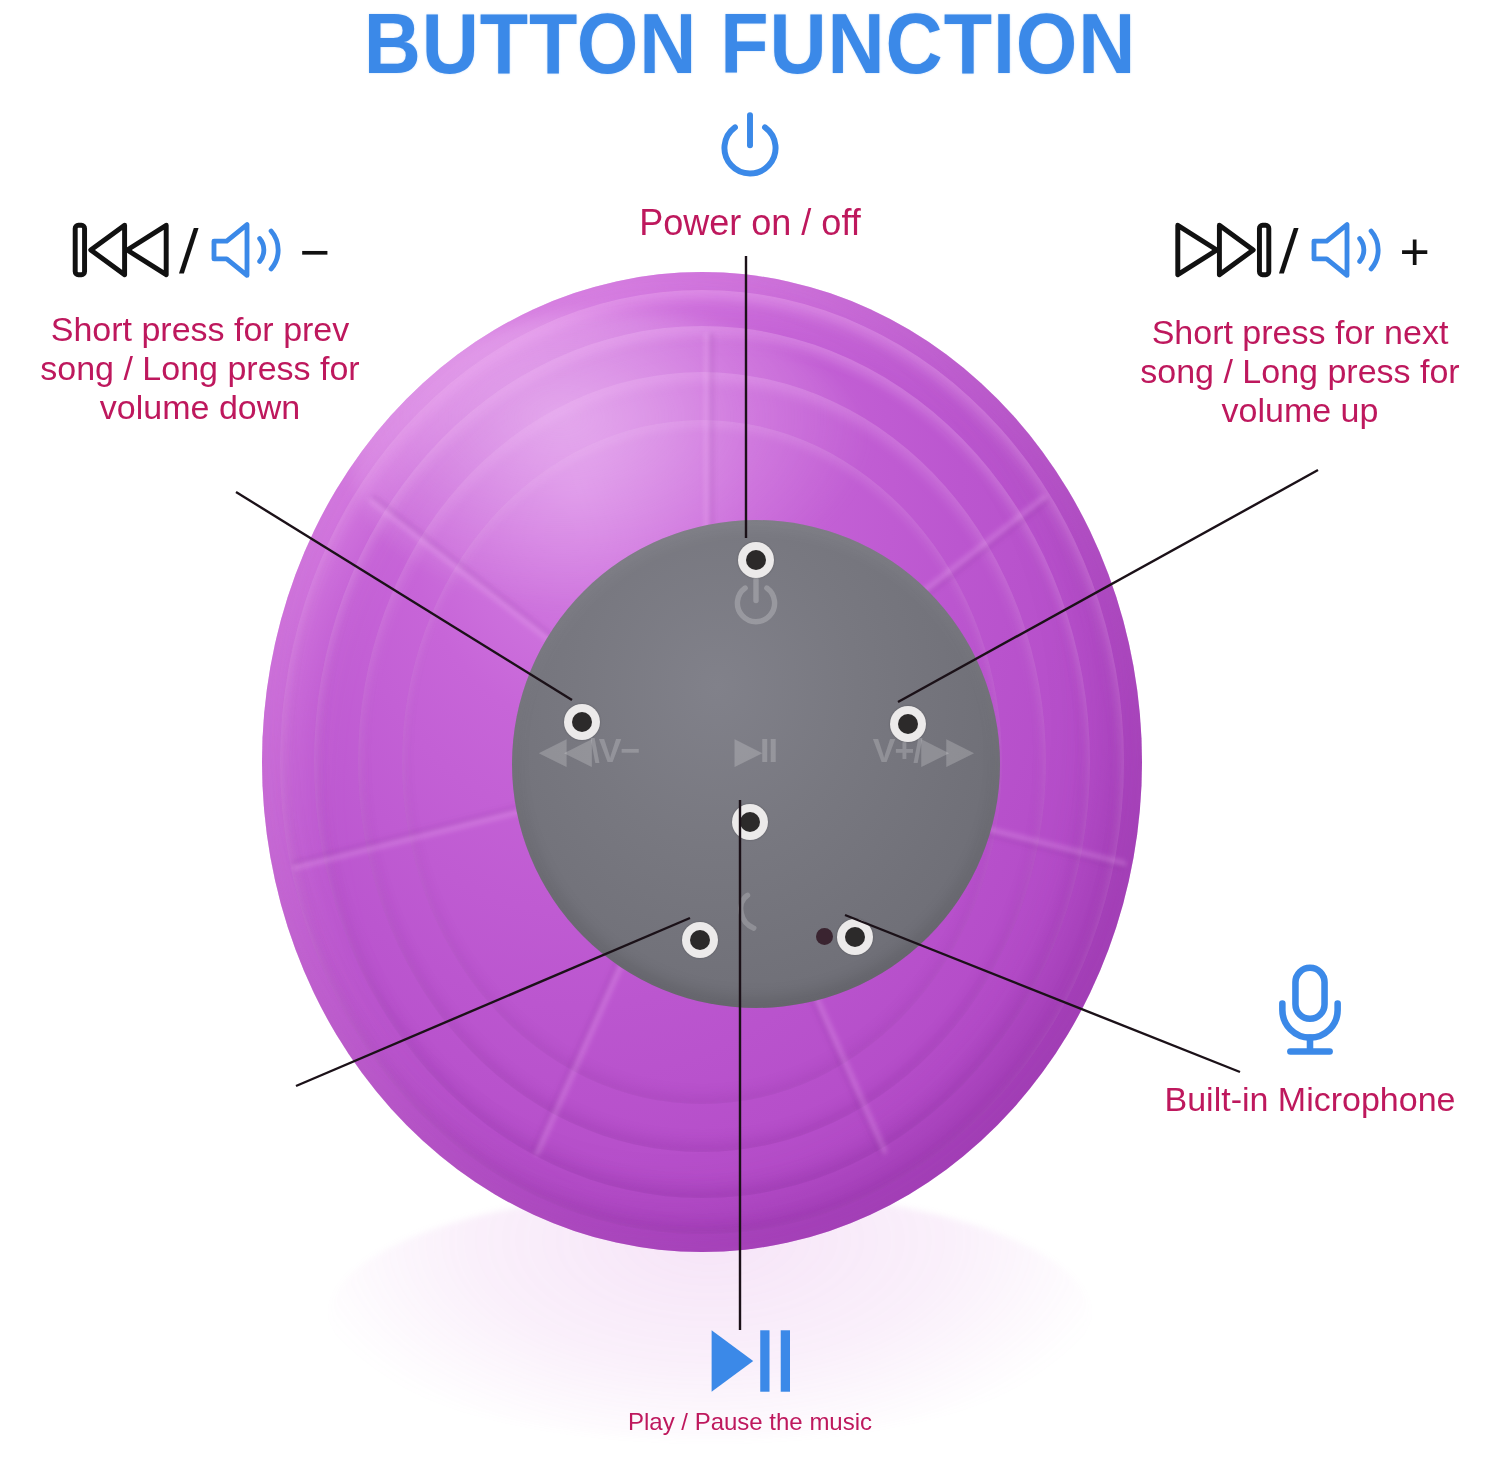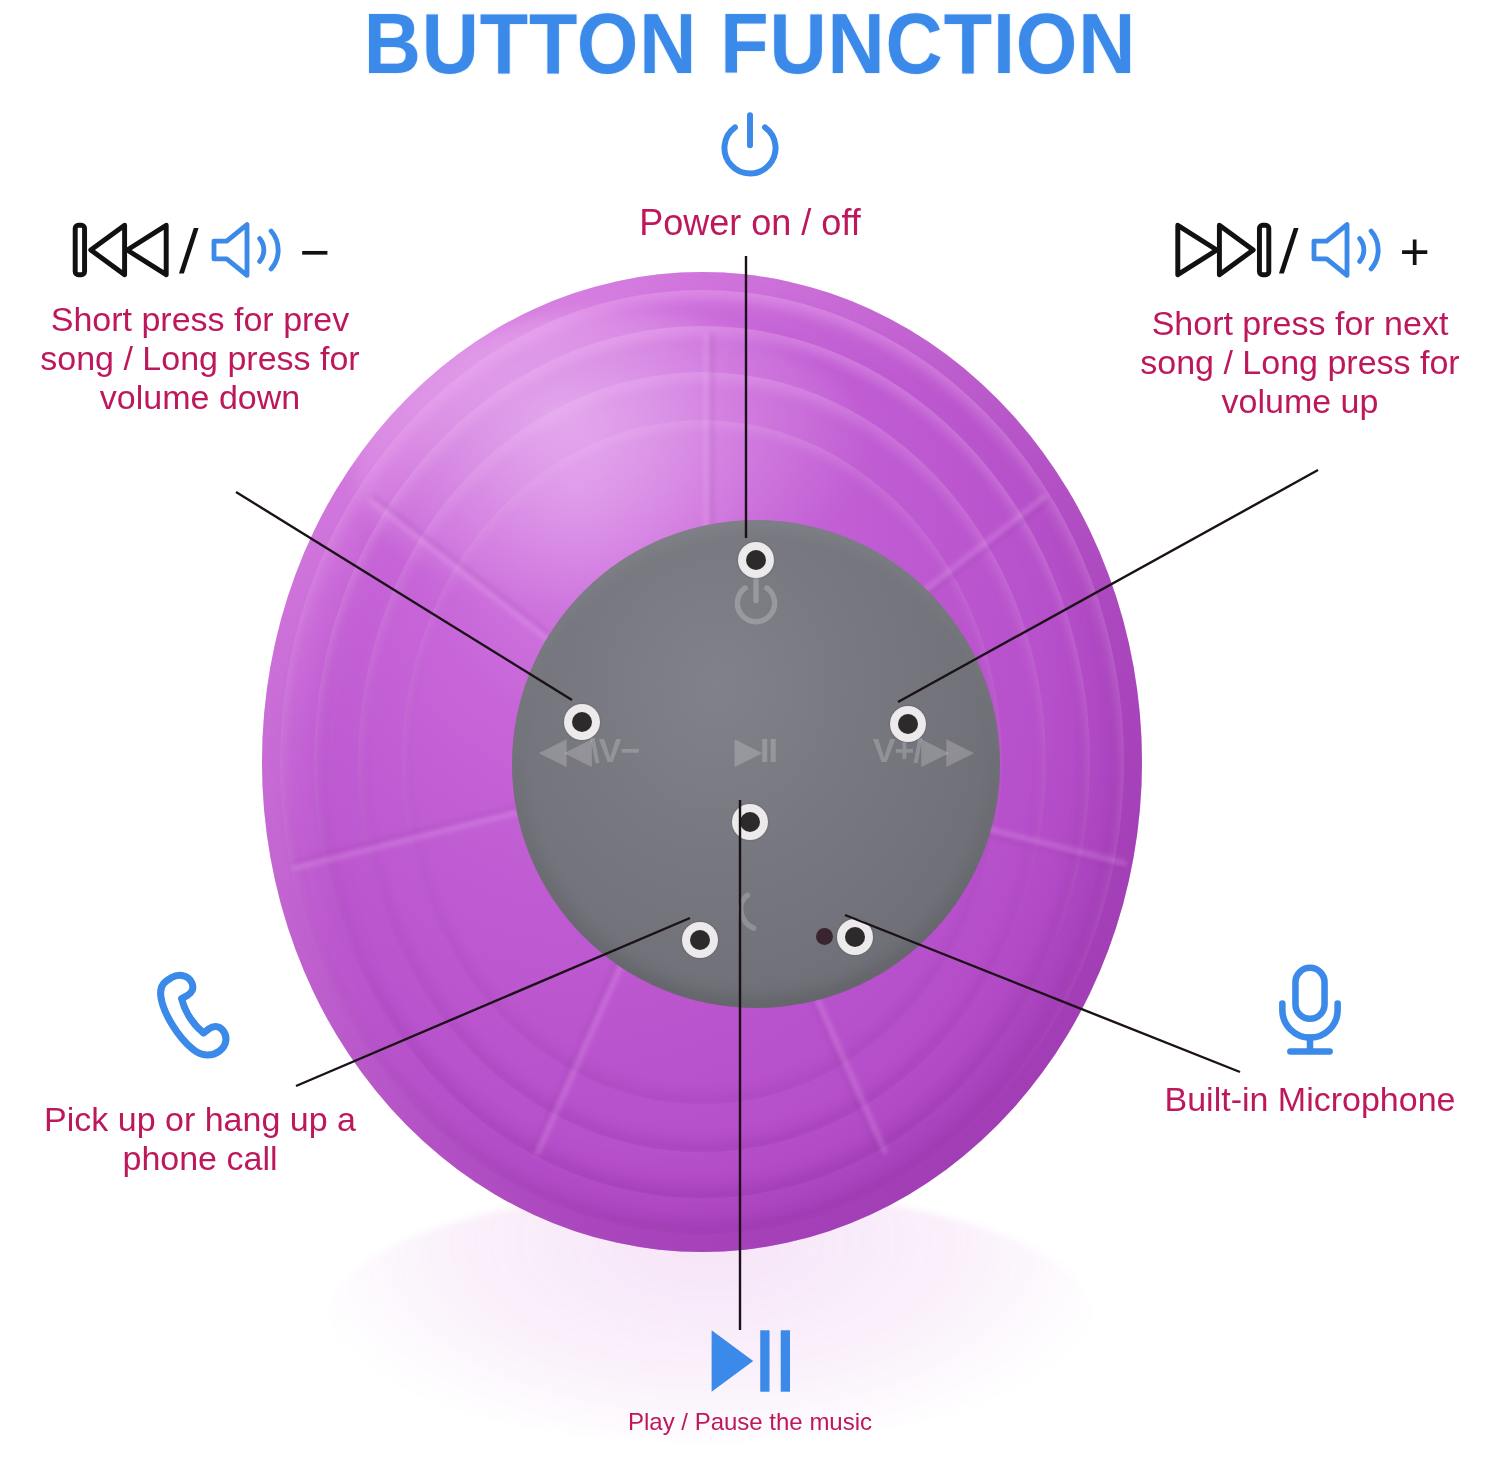--- a/index.html
+++ b/index.html
@@ -115,23 +115,23 @@
   .ico-row{display:flex;align-items:center;justify-content:center;gap:6px;}
   .slash{
     font-size:62px;line-height:1;color:#111;font-weight:500;
     display:inline-block;transform:skewX(-3deg);
   }
   .pm{font-size:52px;line-height:1;color:#111;font-weight:500;margin-left:2px;}
 
   .c-power{left:470px;top:106px;width:560px;}
   .c-power .cap{font-size:36px;margin-top:8px;}
   .c-prev{left:0px;top:214px;width:400px;}
-  .c-prev .cap{margin-top:10px;}
+  .c-prev .cap{margin-top:20px;}
   .c-next{left:1100px;top:214px;width:400px;}
-  .c-next .cap{margin-top:14px;}
+  .c-next .cap{margin-top:23px;}
   .c-phone{left:0px;top:972px;width:400px;}
   .c-phone .cap{margin-top:14px;}
   .c-mic{left:1120px;top:962px;width:380px;}
   .c-mic .cap{margin-top:18px;}
   .c-play{left:460px;top:1324px;width:580px;}
   .c-play .cap{font-size:24px;margin-top:6px;}
 </style>
 </head>
 <body>
 
@@ -252,31 +252,20 @@
           <path d="M26.5 5.5a11.5 11.5 0 0 1 0 15"></path>
         </svg>
       </span>
       <span class="pm">+</span>
     </div>
     <div class="cap">Short press for next
 song / Long press for
 volume up</div>
   </div>
 
-  <div class="callout c-phone">
-    <div class="ico-row">
-      <span style="transform:rotate(12deg);display:inline-block;">
-        <svg width="118" height="110" viewBox="0 0 30 28" fill="none" stroke="#3b89e8" stroke-width="1.8" stroke-linejoin="round" stroke-linecap="round">
-          <path d="M5.2 3.2c1.8-1.6 4.2-1.3 5.3.2 1.0 1.4.5 2.6-.4 3.4l-1.3 1.1c1.6 3.2 4.0 5.7 7.3 7.4l1.1-1.3c.9-1.0 2.2-1.4 3.5-.4 1.6 1.2 1.9 3.6.3 5.4-1.5 1.7-4.0 2.3-6.6 1.0C10.0 17.7 4.9 12.5 3.5 8.4 2.6 5.8 3.7 4.5 5.2 3.2 Z"></path>
-        </svg>
-      </span>
-    </div>
-    <div class="cap">Pick up or hang up a
-phone call</div>
-  </div>
 
   <div class="callout c-mic">
     <div class="ico-row">
       <span>
         <svg width="80" height="96" viewBox="0 0 22 26" fill="none" stroke="#3b89e8" stroke-width="1.8" stroke-linecap="round" stroke-linejoin="round">
           <rect x="7" y="1.4" width="8" height="14" rx="4"></rect>
           <path d="M3.4 11.2v1.8a7.6 7.6 0 0 0 15.2 0v-1.8"></path>
           <line x1="11" y1="20.6" x2="11" y2="24.2"></line>
           <line x1="5.6" y1="24.4" x2="16.4" y2="24.4"></line>
         </svg>

